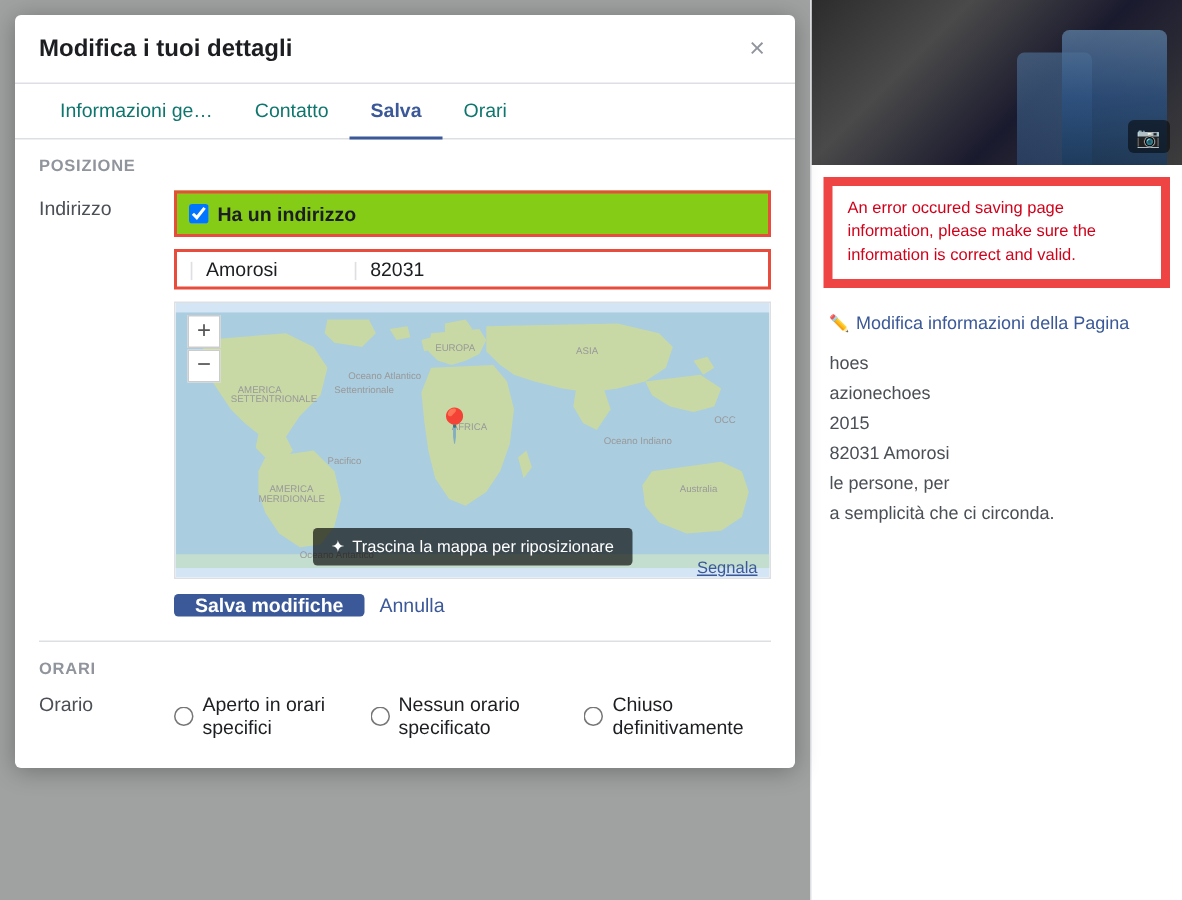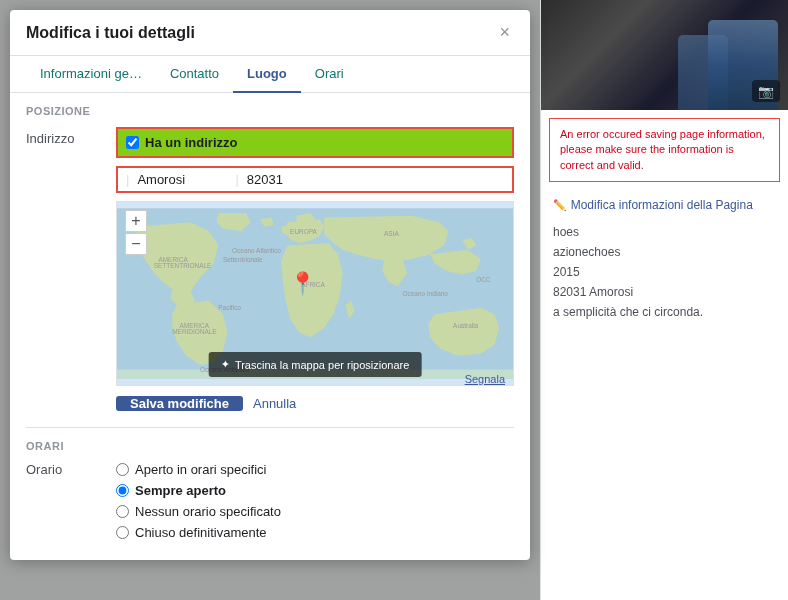--- a/index.html
+++ b/index.html
@@ -71,21 +71,21 @@
       height: 22px;
       background: rgba(0,0,0,0.5);
       border-radius: 4px;
       display: flex;
       align-items: center;
       justify-content: center;
     }
 
     .error-banner {
       background: #fff;
-      border: 1px solid #ef4444;
+      border: 6px solid #ef4444;
       padding: 8px 10px;
       margin: 8px;
       font-size: 11px;
       color: #d0021b;
       line-height: 1.4;
     }
 
     .right-panel-content {
       padding: 8px 12px;
     }
@@ -381,21 +381,21 @@
 
     .orari-label {
       width: 90px;
       font-size: 13px;
       color: #4b4f56;
       flex-shrink: 0;
     }
 
     .radio-options {
       display: flex;
-      flex-direction: column;
+      flex-direction: row;
       gap: 6px;
     }
 
     .radio-option {
       display: flex;
       align-items: center;
       gap: 6px;
       font-size: 13px;
       color: #1c1e21;
     }
@@ -434,37 +434,38 @@
   </div>
   <div class="right-panel-content">
     <div class="edit-page-link">
       <span style="font-size:11px;">✏️</span>
       <span>Modifica informazioni della Pagina</span>
     </div>
     <div class="right-info-item">hoes</div>
     <div class="right-info-item">azionechoes</div>
     <div class="right-info-item">2015</div>
     <div class="right-info-item">82031 Amorosi</div>
+    <div class="right-info-item">le persone, per</div>
     <div class="right-info-item">a semplicità che ci circonda.</div>
   </div>
 </div>
 
 <div class="modal-overlay"></div>
 
 <div class="modal">
 
   <div class="modal-header">
     <span class="modal-title">Modifica i tuoi dettagli</span>
     <button class="modal-close">×</button>
   </div>
 
   <div class="modal-tabs">
     <div class="modal-tab">Informazioni ge…</div>
     <div class="modal-tab">Contatto</div>
-    <div class="modal-tab active">Luogo</div>
+    <div class="modal-tab active">Salva</div>
     <div class="modal-tab">Orari</div>
   </div>
 
   <div class="modal-body">
 
     <div class="section-title">POSIZIONE</div>
 
     <div class="address-row">
       <div class="address-label">Indirizzo</div>
       <div class="address-inputs">
@@ -560,24 +561,20 @@
 
     <div class="orari-section">
       <div class="section-title">Orari</div>
       <div class="orari-row">
         <div class="orari-label">Orario</div>
         <div class="radio-options">
           <label class="radio-option">
             <input type="radio" name="orario" style="">
             <span>Aperto in orari specifici</span>
           </label>
-          <label class="radio-option selected">
-            <input type="radio" name="orario" checked="" style="">
-            <span>Sempre aperto</span>
-          </label>
           <label class="radio-option">
             <input type="radio" name="orario" style="">
             <span>Nessun orario specificato</span>
           </label>
           <label class="radio-option">
             <input type="radio" name="orario" style="">
             <span>Chiuso definitivamente</span>
           </label>
         </div>
       </div>

